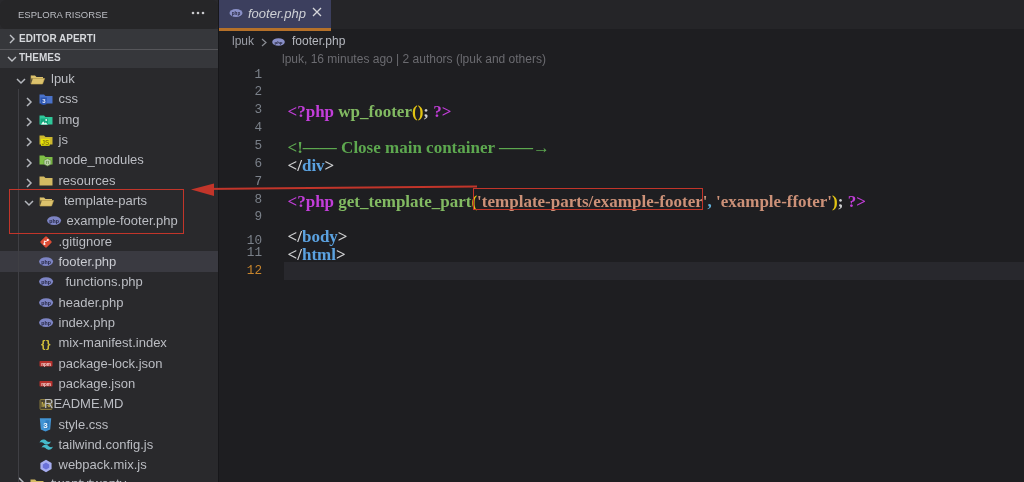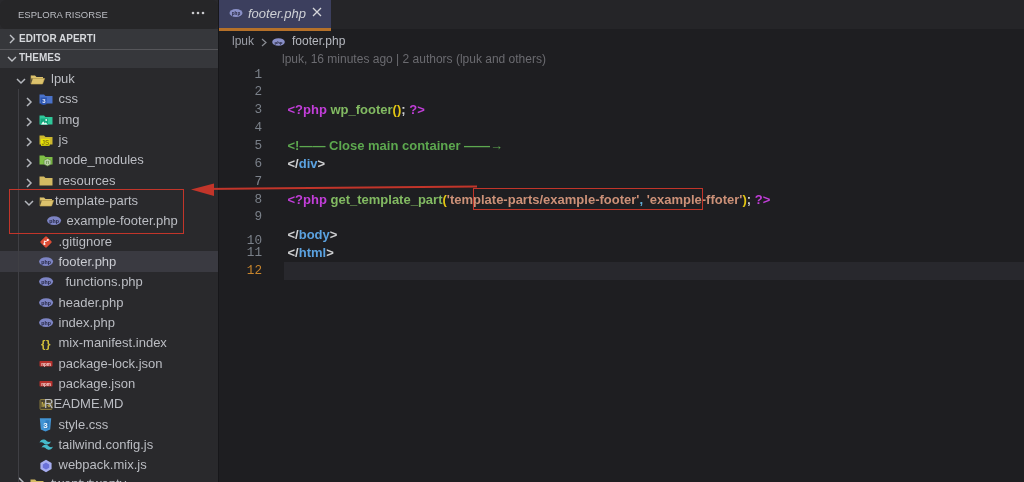--- a/index.html
+++ b/index.html
@@ -21,21 +21,21 @@
   #tab1 { left:0; top:0; width:112px; height:27.5px; background:#3c3f5e; }
   #tab1 .name { position:absolute; left:29px; top:5.5px; font-size:13px; font-style:italic; color:#cfd1d6; }
   #tab1 .under { position:absolute; left:0; top:27.5px; width:112px; height:3px; background:#b5712a; }
   
   #crumbs { left:219px; top:30.5px; width:805px; height:18px; }
   #crumbs .c { position:absolute; top:3px; font-size:12px; color:#9b9ea6; }
   
   #blame { left:282px; top:51.5px; font-size:12px; color:#6b6b70; }
   #line12hl { left:283.5px; top:261.8px; width:740.5px; height:17.8px; background:#28282d; }
   .gut { position:absolute; width:34px; text-align:right; font-family:"Liberation Mono", monospace; font-size:12.7px; color:#7b818a; }
-  .code { position:absolute; left:287.5px; font-family:Liberation Sans, sans-serif; font-size:13px; font-weight:bold; white-space:pre; color:#cfd0d2; }
+  .code { position:absolute; left:287.5px; font-family:Liberation Serif, serif; font-size:17px; font-weight:bold; white-space:pre; color:#cfd0d2; }
   s { text-decoration:none; }
   .mg { color:#c23ed9; } 
   .fn { color:#82ba62; } 
   .gd { color:#e3c512; } 
   .st { color:#cc9178; } 
   .cy { color:#61afd8; } 
   .tg { color:#5ba2e0; } 
   .cm { color:#5da84f; } 
   .wh { color:#cfd0d2; }
   
@@ -133,21 +133,21 @@
     </div>
     <div class="row " style="top:122.57999999999998px;">
       <svg width="10" height="6" style="left:24px;top:10px;">
         <path d="M1,1 L5,5 L9,1" stroke="#b4b7bd" stroke-width="1.5" fill="none"></path>
       </svg>
       <svg width="15" height="12" style="left:38.5px;top:4.5px;">
      <path d="M1,2.5 L5,2.5 L6.5,4 L13,4 L13,5.5 L1,5.5 Z" fill="#dcc26d"></path>
      <path d="M1,11 L2.8,5.5 L14.6,5.5 L12.5,11 Z" fill="#dcc26d"></path>
      <path d="M1,2.5 L1,11 L12.5,11 L14.6,5.5 L2.8,5.5 L2.4,6.6 L1.6,6.6" fill="none" stroke="#c9ac52" stroke-width="0.6"></path>
      </svg>
-      <span class="lbl" style="left:55px;text-align:center;">template-parts</span>
+      <span class="lbl" style="left:64px;text-align:center;">template-parts</span>
     </div>
     <div class="row " style="top:142.91px;">
       <svg width="15" height="10" style="left:47px;top:5.5px;">
      <ellipse cx="7.1" cy="4.6" rx="7" ry="4.4" fill="#7d84c4"></ellipse>
      <text x="7.1" y="6.8" text-anchor="middle" font-size="5.2" font-weight="bold" fill="#1f2038" font-family="Liberation Sans">php</text>
       </svg>
       <span class="lbl" style="left:66.5px;">example-footer.php</span>
     </div>
     <div class="row " style="top:163.23999999999998px;">
       <svg width="14" height="14" style="left:38.5px;top:4px;">

